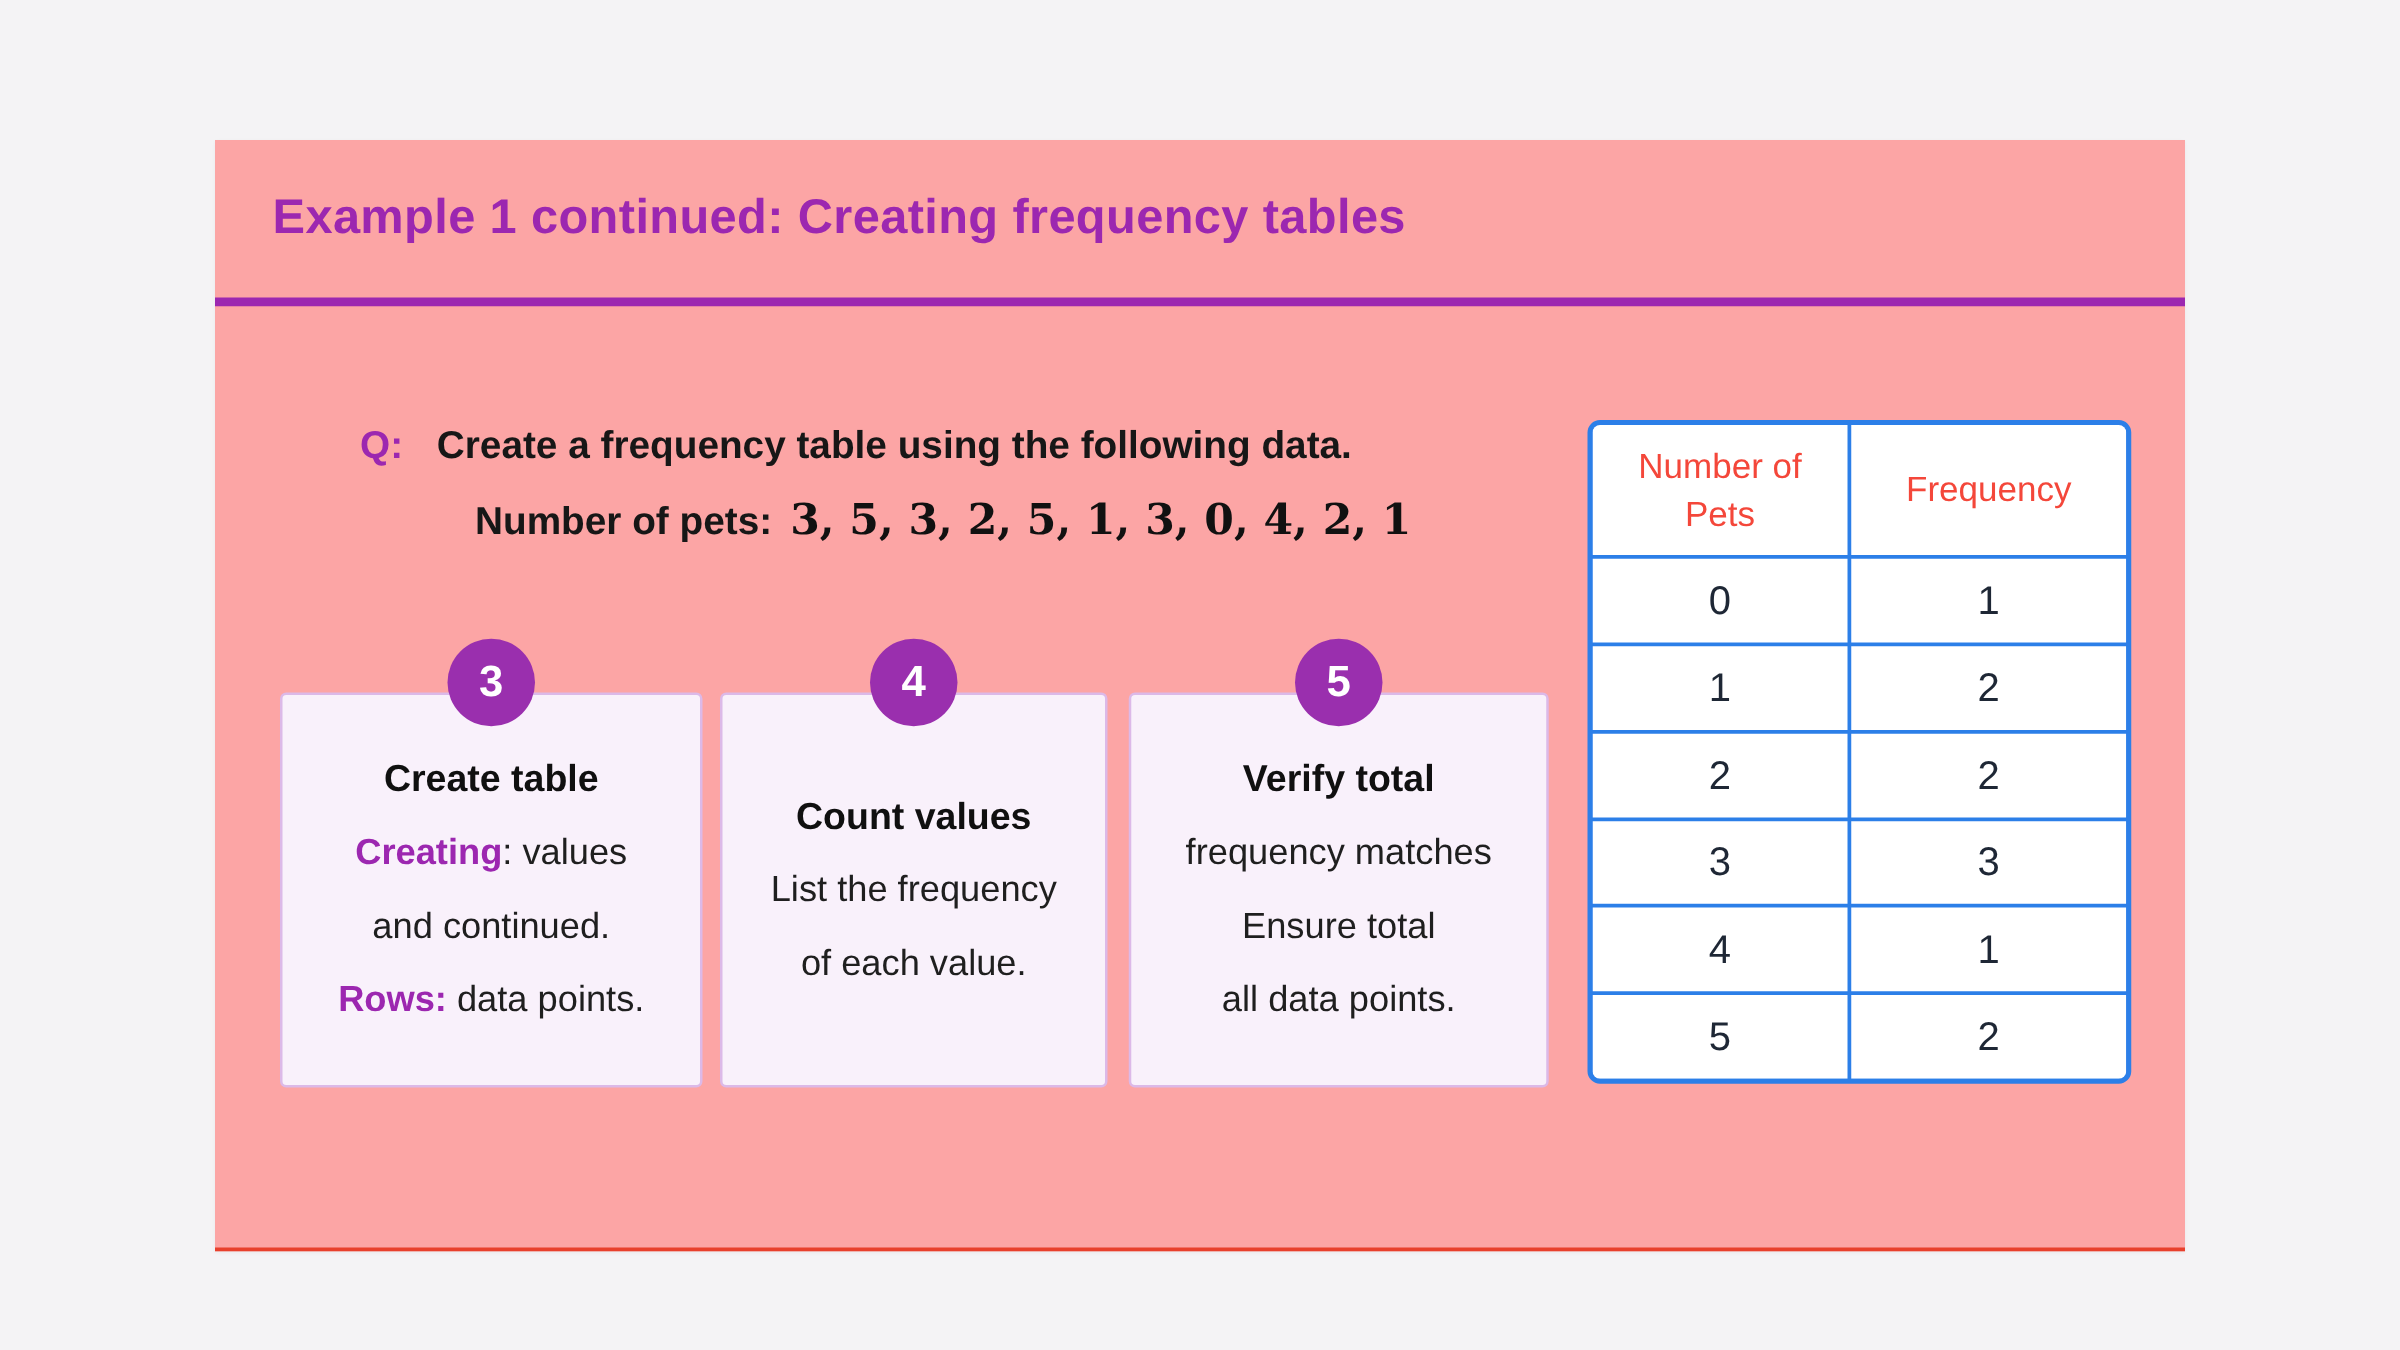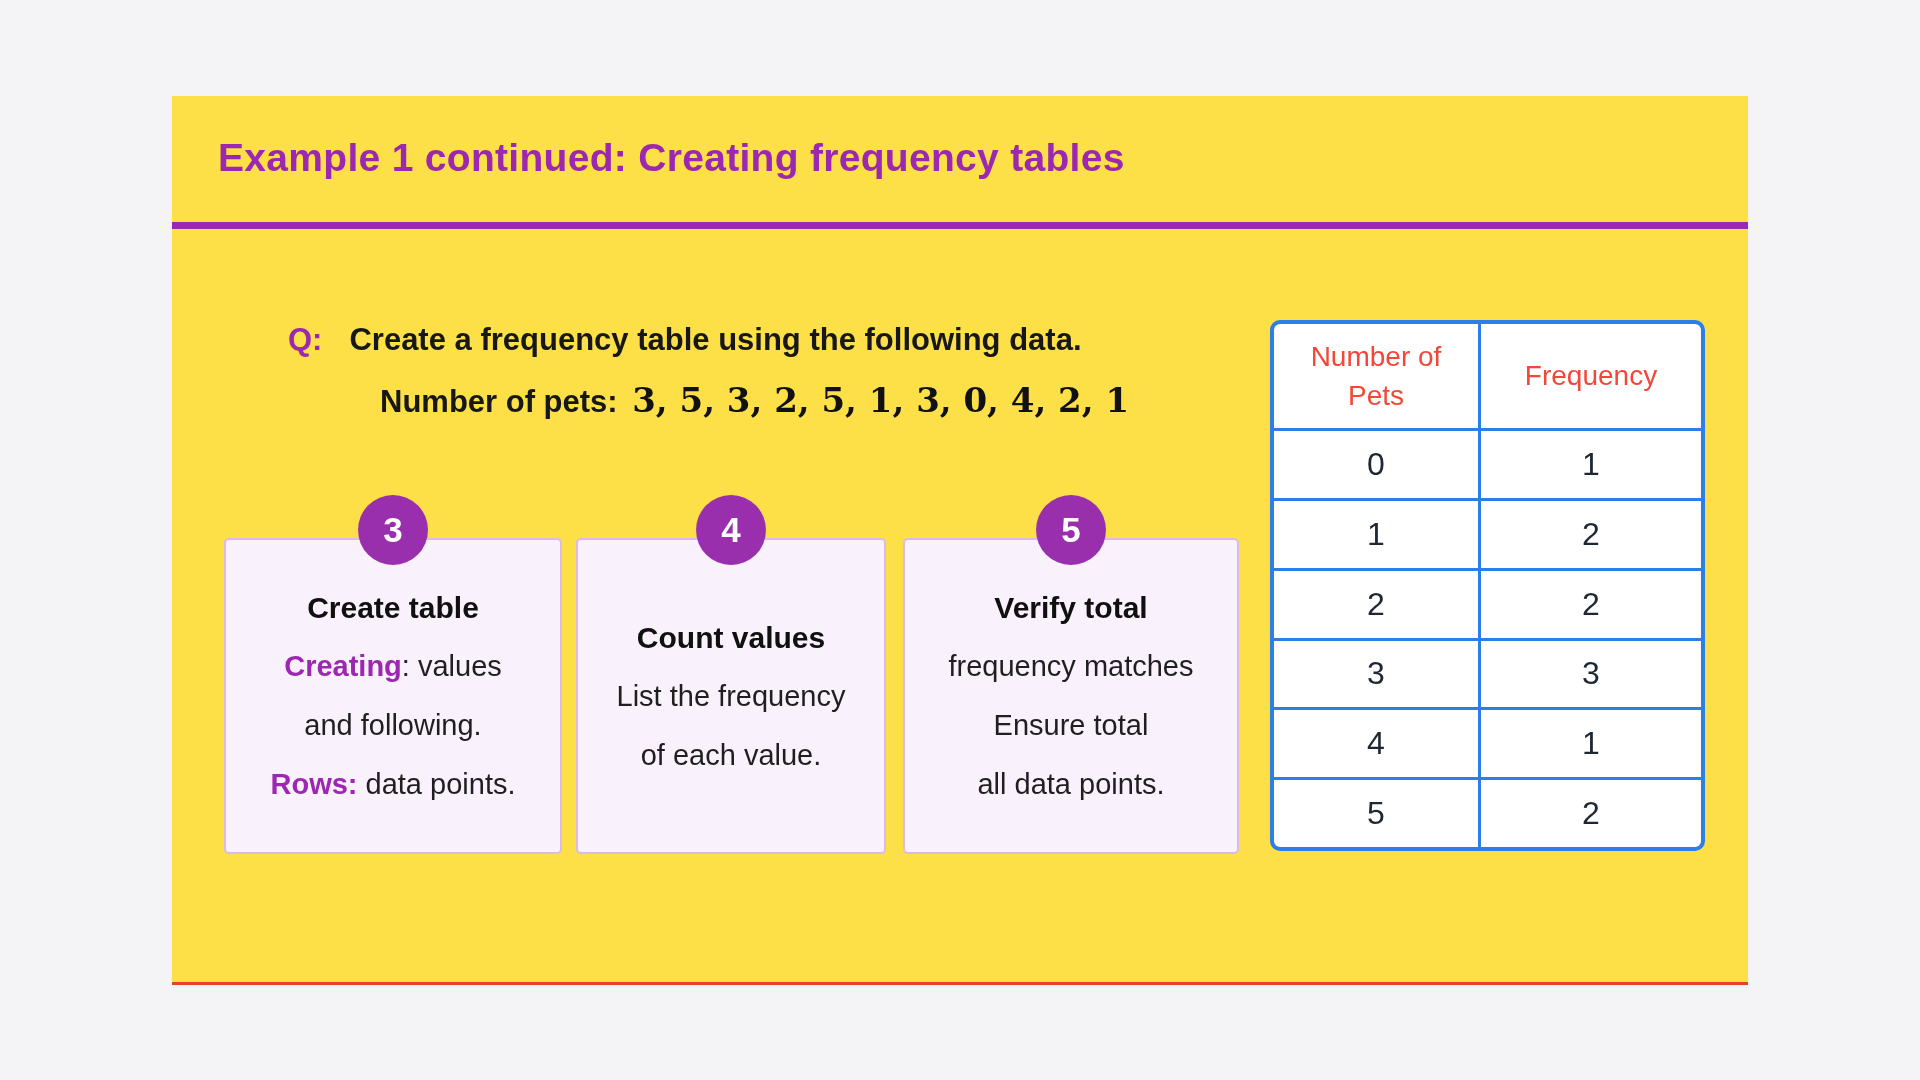--- a/index.html
+++ b/index.html
@@ -3,22 +3,22 @@
 <meta charset="utf-8">
 <style>
   html,body{margin:0;padding:0;}
   body{width:1920px;height:1080px;overflow:hidden;}
   .stage{
     position:relative;width:1920px;height:1080px;
     background:var(--page-bg,#f4f3f5);
     font-family:"Liberation Sans",sans-serif;
   }
   .sheet{
-    position:absolute;left:172px;top:96px;width:1576px;height:886px;
-    background:#fde047;
+    position:absolute;left:172px;top:112px;width:1576px;height:886px;
+    background:#fca5a5;
     border-bottom:3px solid var(--bottom-line-red,#e8402c);
     box-shadow:0 1px 3px rgba(0,0,0,0.04);
   }
   .page-title{
     position:absolute;left:46px;top:40px;
     font-size:39px;font-weight:bold;letter-spacing:.3px;
     color:var(--accent-purple,#9c27b0);
   }
   .divider{
     position:absolute;left:0;top:126px;width:100%;height:7px;
@@ -94,21 +94,21 @@
       <span class="data-label">Number of pets:</span>
       <span class="data-values">3, 5, 3, 2, 5, 1, 3, 0, 4, 2, 1</span>
     </div>
 
     <div class="card card-1">
       <div class="badge">3</div>
       <div class="card-title">Create table</div>
       <div class="card-line">
         <span class="accent">Creating</span><span>: values</span>
       </div>
-      <div class="card-line">and following.</div>
+      <div class="card-line">and continued.</div>
       <div class="card-line">
         <span class="accent">Rows:</span><span> data points.</span>
       </div>
     </div>
 
     <div class="card card-2">
       <div class="badge">4</div>
       <div class="card-title">Count values</div>
       <div class="card-line">List the frequency</div>
       <div class="card-line">of each value.</div>

